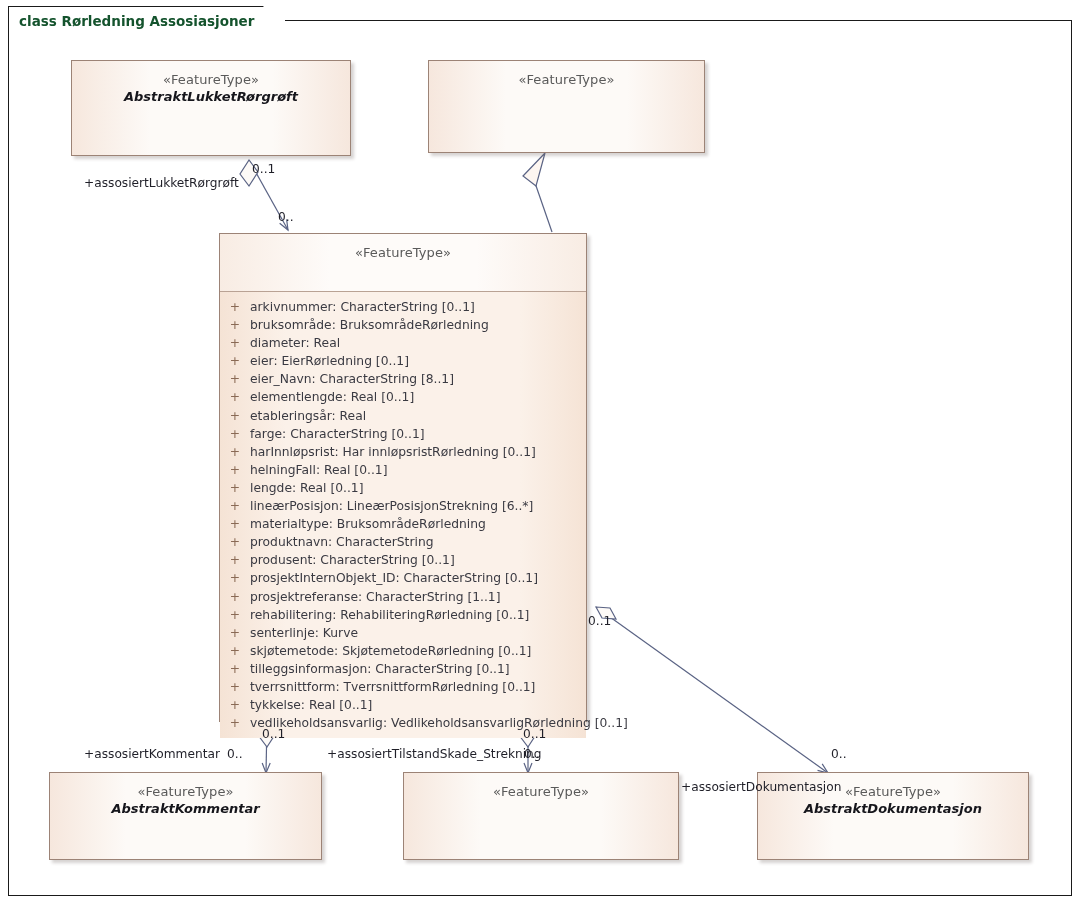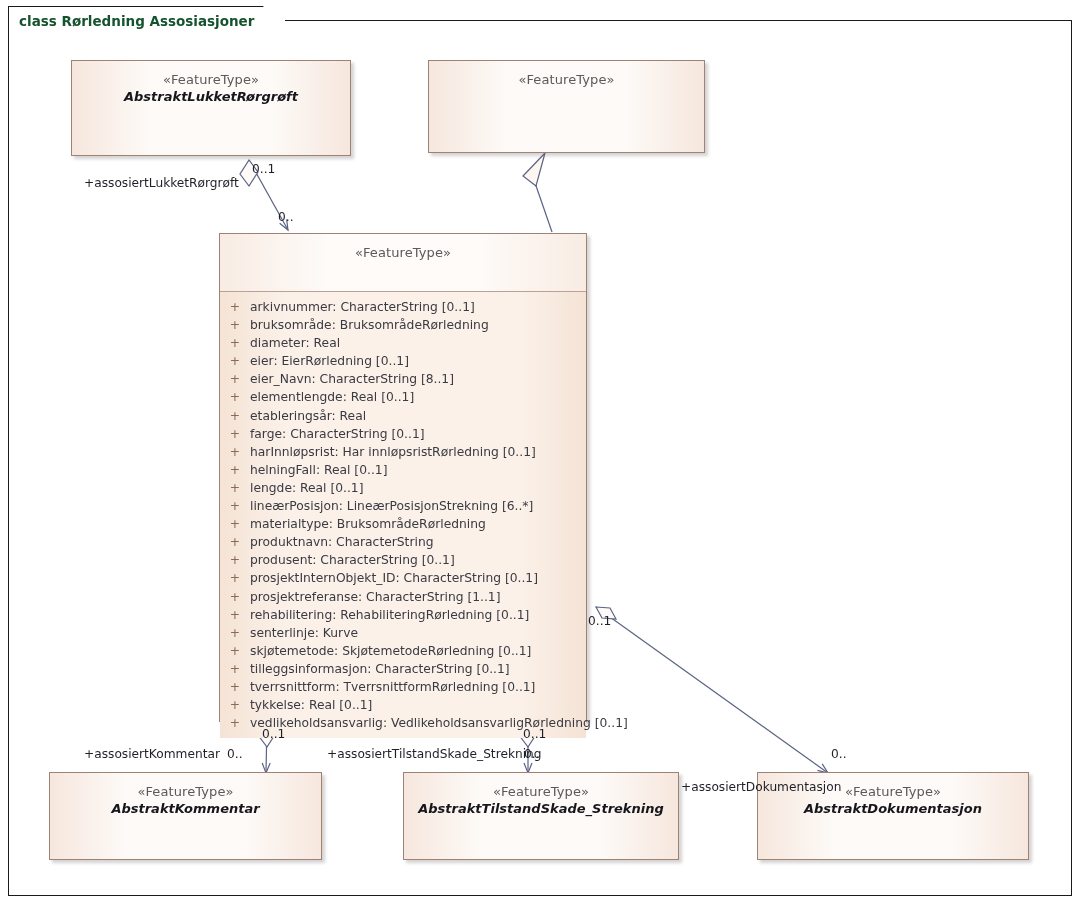--- a/index.html
+++ b/index.html
@@ -308,21 +308,20 @@
   <div class="uml" style="left:49px;top:772px;width:273px;height:88px;">
     <div class="hdr">
       <div class="stereo">«FeatureType»</div>
       <div class="cname abstract">AbstraktKommentar</div>
     </div>
   </div>
 
   <div class="uml" style="left:403px;top:772px;width:276px;height:88px;">
     <div class="hdr">
       <div class="stereo">«FeatureType»</div>
-      <div class="cname abstract">AbstraktTilstandSkade_Strekning</div>
     </div>
   </div>
 
   <div class="uml" style="left:757px;top:772px;width:272px;height:88px;">
     <div class="hdr">
       <div class="stereo">«FeatureType»</div>
       <div class="cname abstract">AbstraktDokumentasjon</div>
     </div>
   </div>
 

